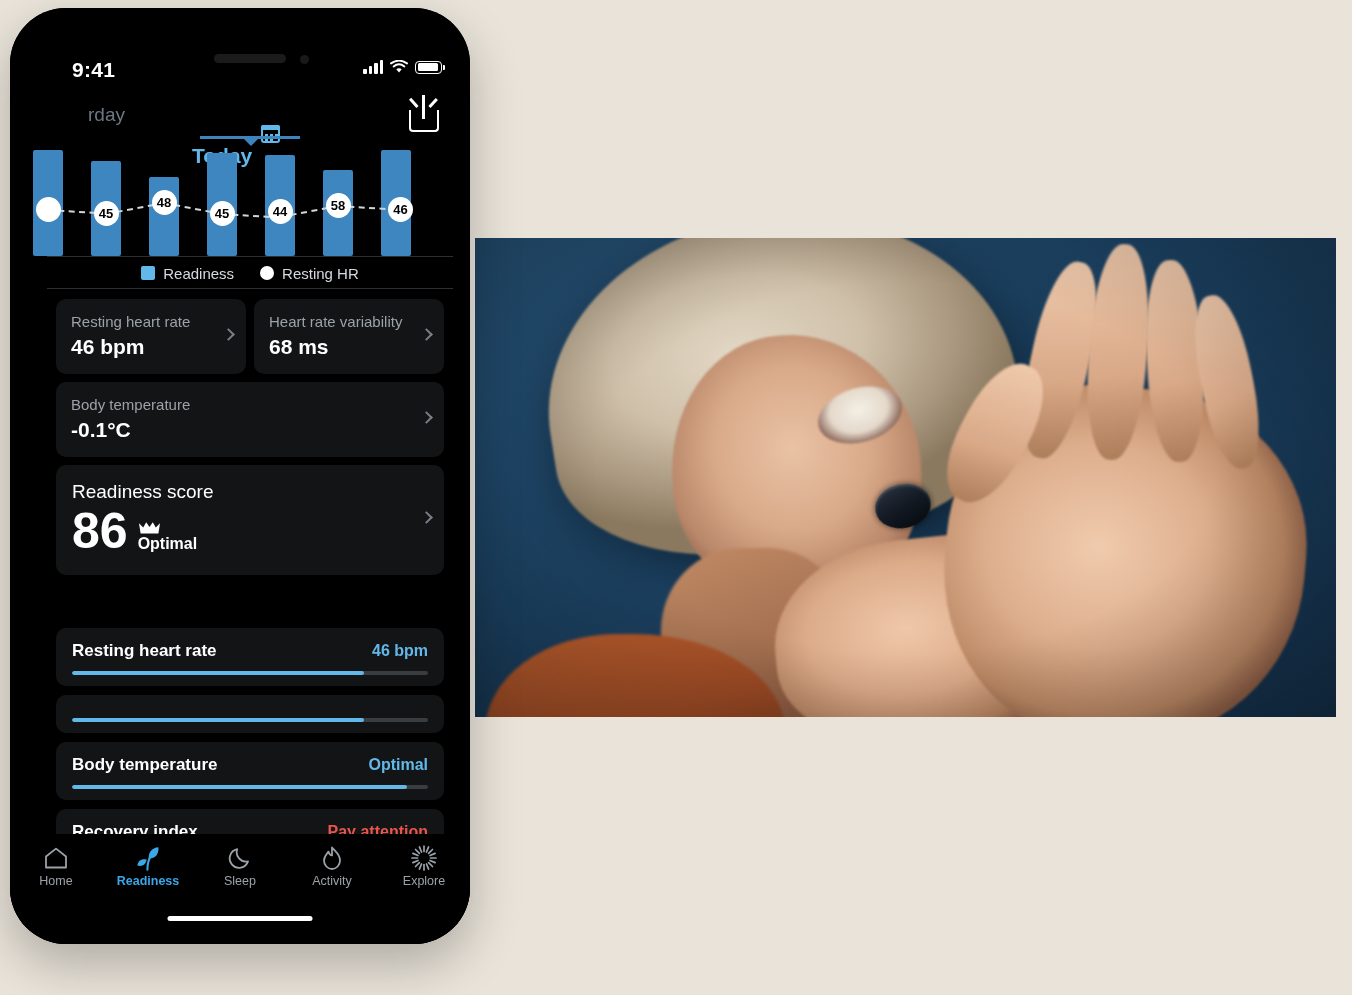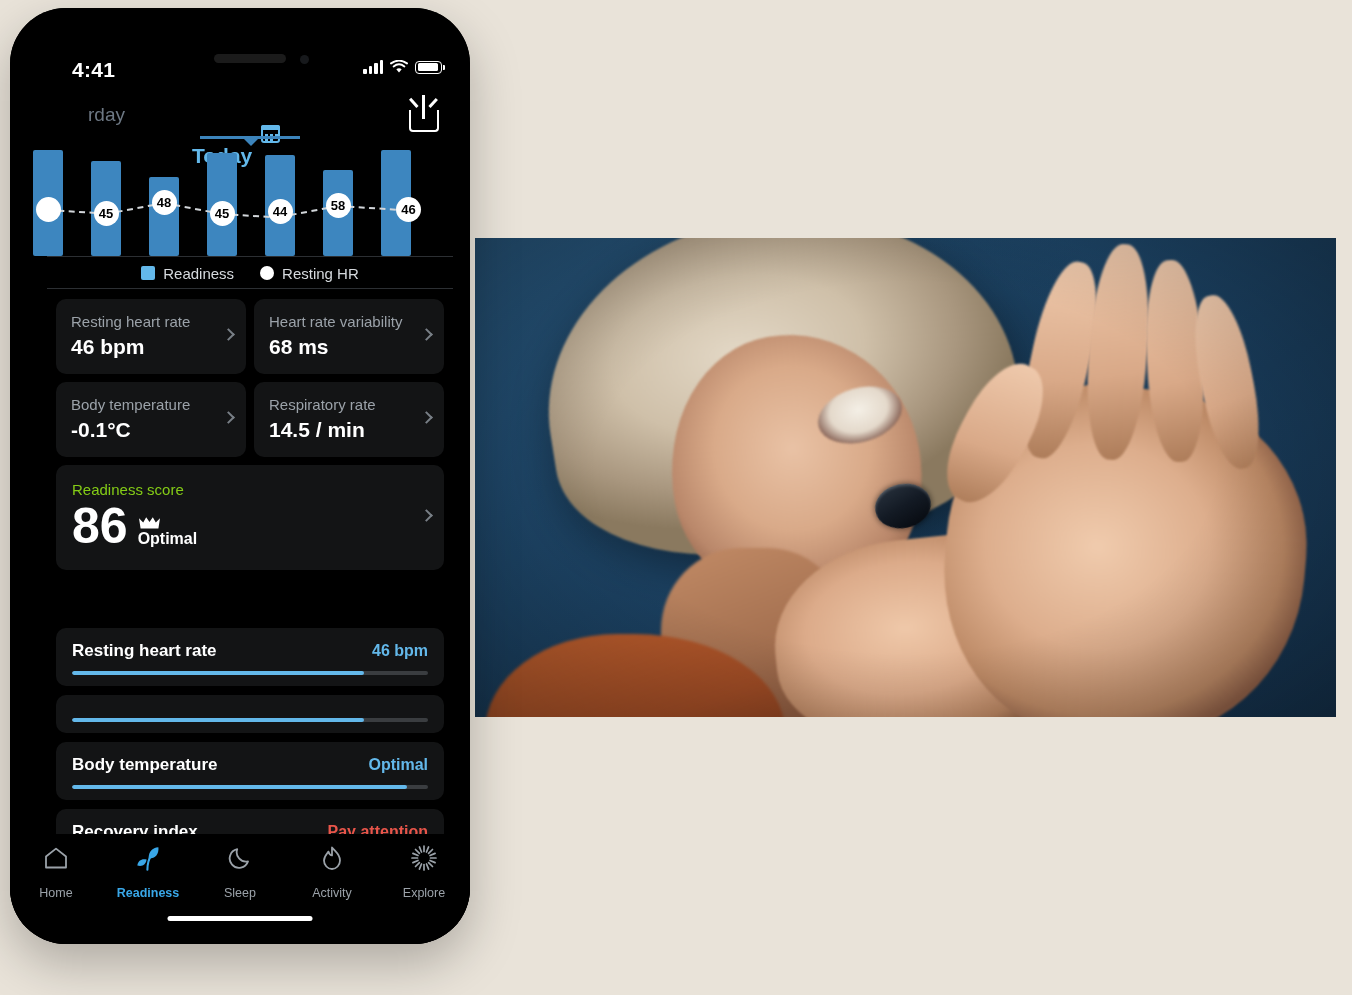--- a/index.html
+++ b/index.html
@@ -237,21 +237,21 @@
   .chev {
     position: absolute; right: 13px; top: 50%; margin-top: -7px;
     width: 9px; height: 9px;
     border-right: 2px solid #787f86; border-top: 2px solid #787f86;
     transform: rotate(45deg);
   }
   .score-card {
     background: #131415; border-radius: 10px; position: relative;
     padding: 16px 16px 18px; min-height: 104px;
   }
-  .score-card .t { font-size: 15px; color: #84cc16; font-weight: 500; }
+  .score-card .t { font-size: 19px; color: #ffffff; font-weight: 500; }
   .score-line { display: flex; align-items: flex-end; gap: 10px; margin-top: 2px; }
   .score-num { font-size: 50px; font-weight: 700; line-height: 1.04; color: #fff; }
   .score-side { padding-bottom: 4px; }
   .crown {
     width: 23px; height: 14px; margin-bottom: 3px; position: relative;
   }
   .crown svg { display: block; }
   .score-state { font-size: 16px; font-weight: 700; color: #fff; }
 
   
@@ -274,21 +274,21 @@
   }
   .track b { position: absolute; left: 0; top: 0; height: 100%; border-radius: 3px; background: #63b8ea; }
 
   
   .tabbar {
     position: absolute; left: 0; bottom: 0; width: 100%; height: 108px;
     background: #000;
   }
   .tabbar .items { display: flex; height: 72px; padding-top: 8px; }
   .tabitem {
-    flex: 1; display: flex; flex-direction: column; align-items: center; gap: 14px;
+    flex: 1; display: flex; flex-direction: column; align-items: center; gap: 2px;
   }
   .tabitem .ic { width: 28px; height: 28px; display: flex; align-items: center; justify-content: center; }
   .tabitem .lb { font-size: 12.5px; color: #9ba2a9; font-weight: 500; }
   .tabitem.active .lb { color: #39a7e8; font-weight: 700; }
   .home-ind {
     position: absolute; left: 50%; bottom: 23px; transform: translateX(-50%);
     width: 145px; height: 5px; border-radius: 3px; background: #fff;
   }
   .mask-bottom {
     position: absolute; left: 0; bottom: 108px; width: 100%; height: 2px; background: #000;
@@ -315,21 +315,21 @@
     <div class="finger f4"></div>
     <div class="finger thumb"></div>
     <div class="ring"></div>
     <div class="vignette"></div>
   </div>
 
   <div class="phone">
     <div class="screen">
 
       <div class="statusbar">
-        <div class="status-time">4:41</div>
+        <div class="status-time">9:41</div>
         <div class="notch"></div>
         <div class="notch-dot"></div>
         <div class="status-right">
           <span class="bars">
               <i></i>
               <i></i>
               <i></i>
               <i></i>
             </span>
           <svg width="18" height="14" viewBox="0 0 18 14">
@@ -374,21 +374,21 @@
             <div class="dash" style="left: 117px; top: 55.6667px; width: 59.0339px; transform: rotate(10.7389deg); transform-origin: 0px 0px;"></div>
             <div class="dash" style="left: 175px; top: 66.6667px; width: 58.1158px; transform: rotate(3.61733deg); transform-origin: 0px 0px;"></div>
             <div class="dash" style="left: 233px; top: 70.3333px; width: 59.0339px; transform: rotate(-10.7389deg); transform-origin: 0px 0px;"></div>
             <div class="dash" style="left: 291px; top: 59.3333px; width: 58.1158px; transform: rotate(3.61733deg); transform-origin: 0px 0px;"></div>
             <div class="hrdot" style="left: -11.5px; top: 51px;"></div>
             <div class="hrdot" style="left: 46.5px; top: 54.6667px;">45</div>
             <div class="hrdot" style="left: 104.5px; top: 43.6667px;">48</div>
             <div class="hrdot" style="left: 162.5px; top: 54.6667px;">45</div>
             <div class="hrdot" style="left: 220.5px; top: 53px;">44</div>
             <div class="hrdot" style="left: 278.5px; top: 47.3333px;">58</div>
-            <div class="hrdot" style="left: 349px; top: 51px;">46</div>
+            <div class="hrdot" style="left: 341px; top: 51px;">46</div>
           </div>
       </div>
       <div class="chart-axis"></div>
 
       <div class="legend">
         <span class="lg">
           <span class="sw-sq"></span>
           <span>Readiness</span>
         </span>
         <span class="lg">
@@ -408,25 +408,20 @@
           <div class="mcard">
             <div class="t">Heart rate variability</div>
             <div class="v">68 ms</div>
             <span class="chev"></span>
           </div>
         </div>
         <div class="row2">
           <div class="mcard">
             <div class="t">Body temperature</div>
             <div class="v">-0.1°C</div>
-            <span class="chev"></span>
-          </div>
-          <div class="mcard">
-            <div class="t">Respiratory rate</div>
-            <div class="v">14.5 / min</div>
             <span class="chev"></span>
           </div>
         </div>
 
         <div class="score-card">
           <div class="t">Readiness score</div>
           <div class="score-line">
             <span class="score-num">86</span>
             <span class="score-side">
               <span class="crown">

